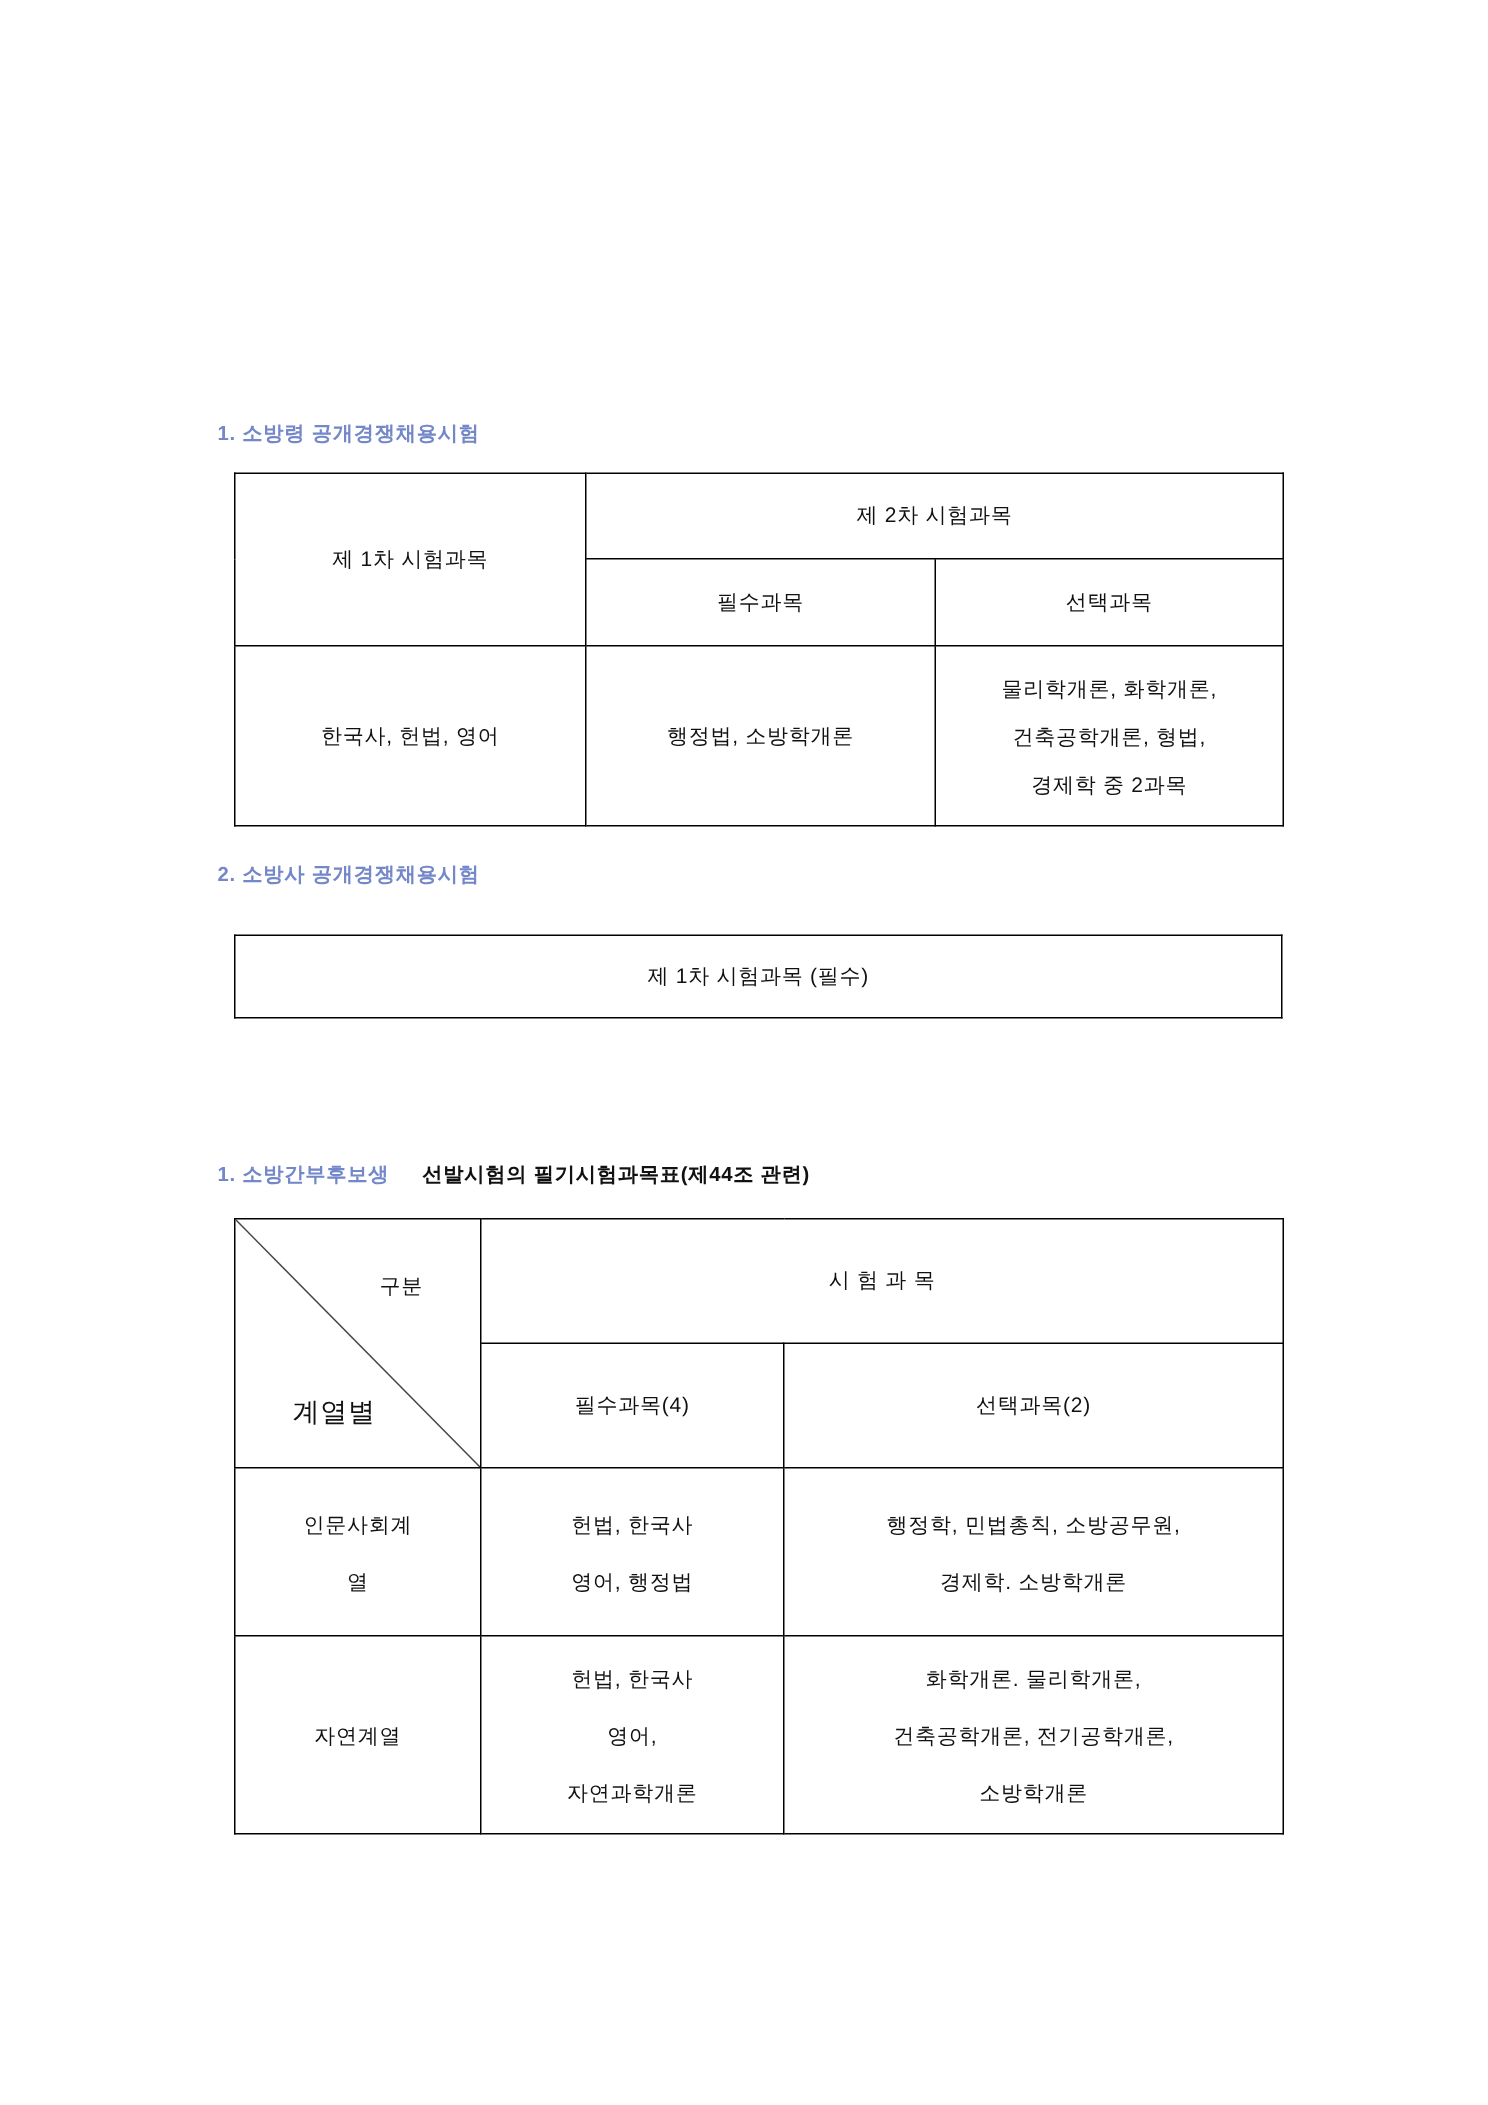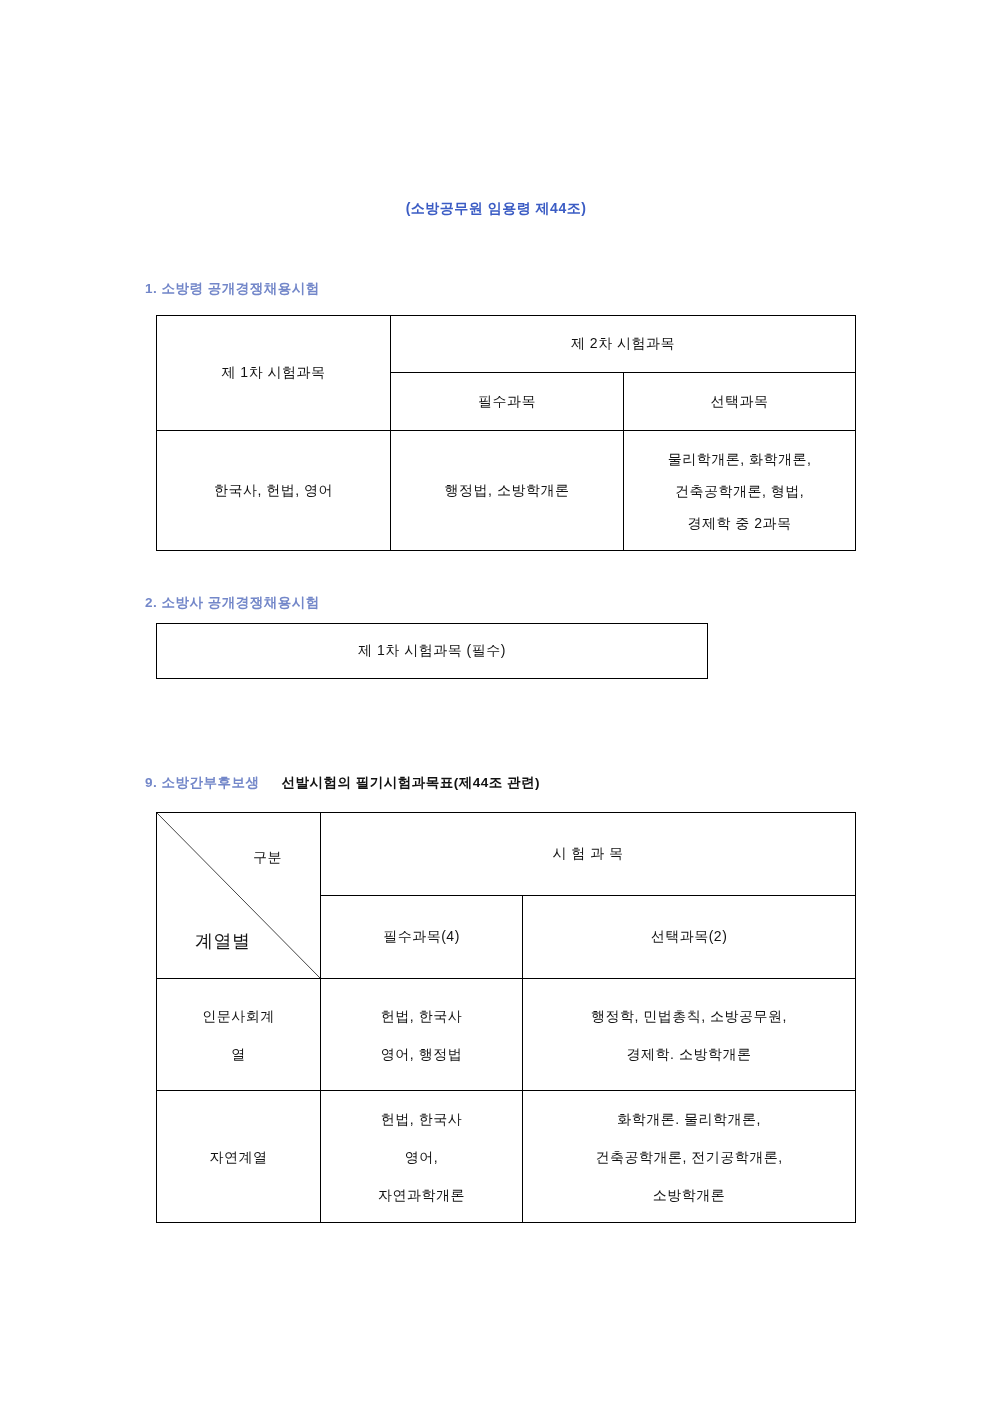--- a/index.html
+++ b/index.html
@@ -19,37 +19,37 @@
     color:var(--title-blue);font-weight:700;font-size:17px;letter-spacing:0.5px;white-space:nowrap;}
   .doc-title .note{font-size:13px;font-weight:700;}
   .doc-subtitle{position:absolute;top:200px;left:0;width:100%;text-align:center;
     color:var(--title-blue);font-weight:700;font-size:14px;letter-spacing:0.5px;}
 
   
   .sec-heading{position:absolute;left:145px;font-size:13.5px;font-weight:700;
     color:var(--heading-blue);letter-spacing:0.5px;white-space:nowrap;}
   .sec-heading .black{color:var(--text-color);margin-left:22px;}
   #heading-1{top:280px;}
-  #heading-2{top:594px;text-align:right;}
+  #heading-2{top:574px;text-align:right;}
   #heading-3{top:774px;}
 
   
   table.doc-table{position:absolute;left:156px;border-collapse:collapse;table-layout:fixed;
     font-size:14px;color:var(--text-color);}
   table.doc-table td{border:1.5px solid var(--border-color);text-align:center;
     vertical-align:middle;padding:0 4px;letter-spacing:0.5px;}
 
   #table-1{top:315px;width:699px;}
   #table-1 col.c1{width:234px;} #table-1 col.c2{width:233px;} #table-1 col.c3{width:232px;}
   #table-1 .r1 td{height:57px;}
   #table-1 .r2 td{height:58px;}
   #table-1 .r3 td{height:120px;}
   #table-1 .ln{line-height:32px;}
 
-  #table-2{top:623px;width:552px;}
+  #table-2{top:623px;width:699px;}
   #table-2 .r1 td{height:55px;}
   #table-2 .r2 td{height:55px;}
 
   #table-3{top:812px;width:699px;}
   #table-3 col.c1{width:164px;} #table-3 col.c2{width:202px;} #table-3 col.c3{width:333px;}
   #table-3 .hr1 td{height:83px;}
   #table-3 .hr2 td{height:83px;}
   #table-3 .br1 td{height:112px;}
   #table-3 .br2 td{height:132px;}
   #table-3 .ln{line-height:38px;}
@@ -58,21 +58,20 @@
   td.corner-cell{position:relative;padding:0;}
   .diag-svg{position:absolute;top:0;left:0;width:100%;height:100%;display:block;}
   .corner-top-label{position:absolute;top:36px;right:38px;font-size:14px;}
   .corner-bottom-label{position:absolute;top:116px;left:38px;font-size:18px;}
 </style>
 </head>
 <body>
 
 <div class="page">
 
-  <div class="doc-subtitle">(소방공무원 임용령 제44조)</div>
 
   <div class="sec-heading" id="heading-1">1. 소방령 공개경쟁채용시험</div>
 
   <table class="doc-table" id="table-1">
     <colgroup>
         <col class="c1">
         <col class="c2">
         <col class="c3">
       </colgroup>
     <tbody>
@@ -99,21 +98,21 @@
   <div class="sec-heading" id="heading-2">2. 소방사 공개경쟁채용시험</div>
 
   <table class="doc-table" id="table-2">
     <tbody>
       <tr class="r1">
         <td>제 1차 시험과목 (필수)</td>
       </tr>
     </tbody>
   </table>
 
-  <div class="sec-heading" id="heading-3"><span>9. 소방간부후보생</span><span class="black">선발시험의 필기시험과목표(제44조 관련)</span></div>
+  <div class="sec-heading" id="heading-3"><span>1. 소방간부후보생</span><span class="black">선발시험의 필기시험과목표(제44조 관련)</span></div>
 
   <table class="doc-table" id="table-3">
     <colgroup>
         <col class="c1">
         <col class="c2">
         <col class="c3">
       </colgroup>
     <tbody>
       <tr class="hr1">
         <td rowspan="2" class="corner-cell">

